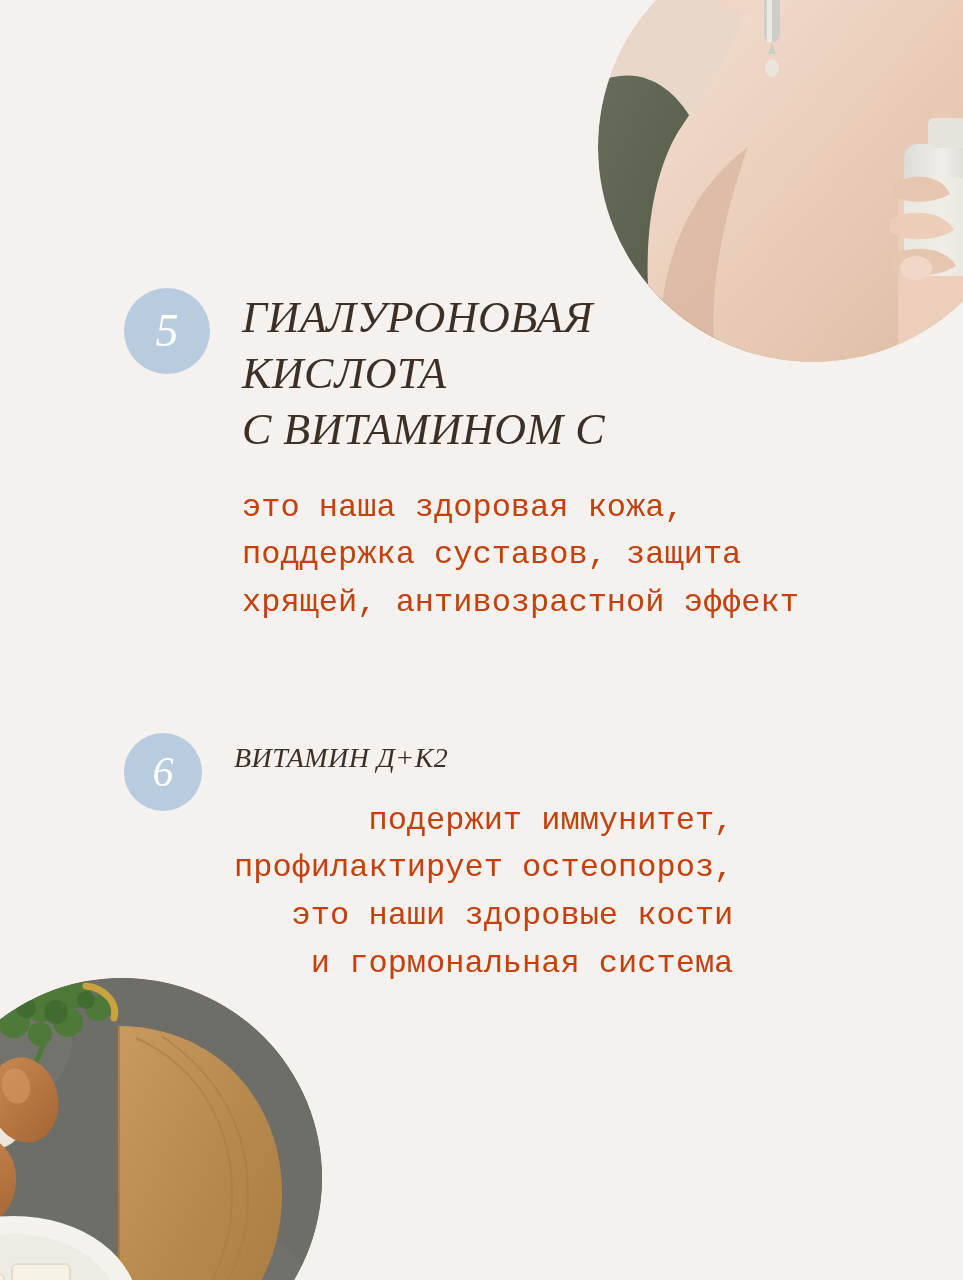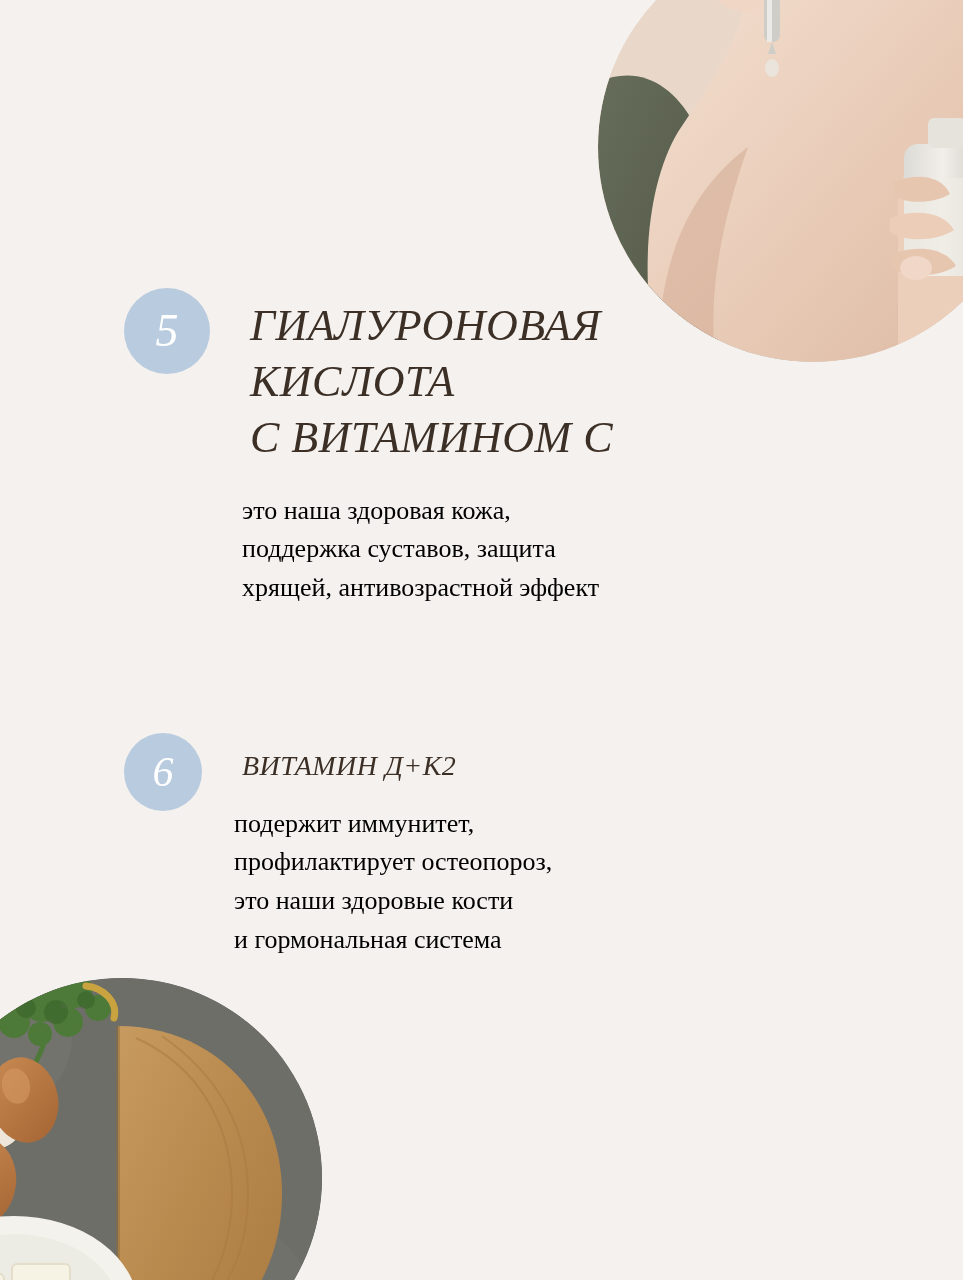--- a/index.html
+++ b/index.html
@@ -90,39 +90,39 @@
   }
 
   .heading {
     font-family: "Liberation Serif", serif;
     font-style: italic;
     font-weight: normal;
     color: #3c2f26;
     font-size: 44px;
     line-height: 1.27;
     letter-spacing: 0.5px;
-    margin: 8px;
+    margin: 0;
     white-space: pre-line;
   }
   .block-6 .heading {
     font-size: 28px;
     line-height: 1.2;
     padding-top: 6px;
   }
 
   .body-text {
-    font-family: Liberation Serif, serif;
-    color: #000000;
-    font-size: 26px;
+    font-family: Liberation Mono, monospace;
+    color: #c2410c;
+    font-size: 32px;
     line-height: 1.49;
     margin: 0;
     white-space: pre-line;
   }
   .block-5 .body-text { margin-top: 26px; }
-  .block-6 .body-text { margin-top: 22px; }
+  .block-6 .body-text { margin-top: 22px; text-align: right; }
 </style>
 </head>
 <body>
 
 <div class="page">
 
   <div class="photo-circle photo-top">
     <svg width="430" height="430" viewBox="0 0 430 430" xmlns="http://www.w3.org/2000/svg">
       <defs>
         <clipPath id="clipTop">

